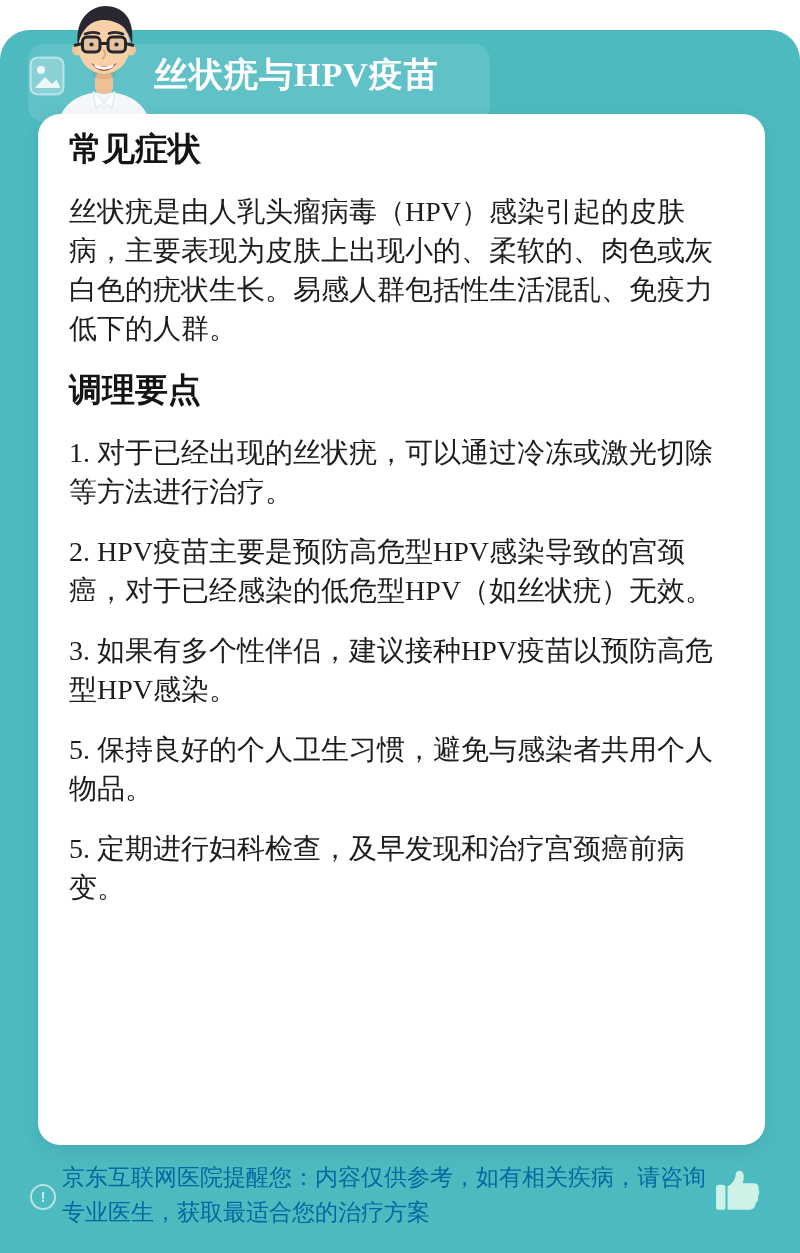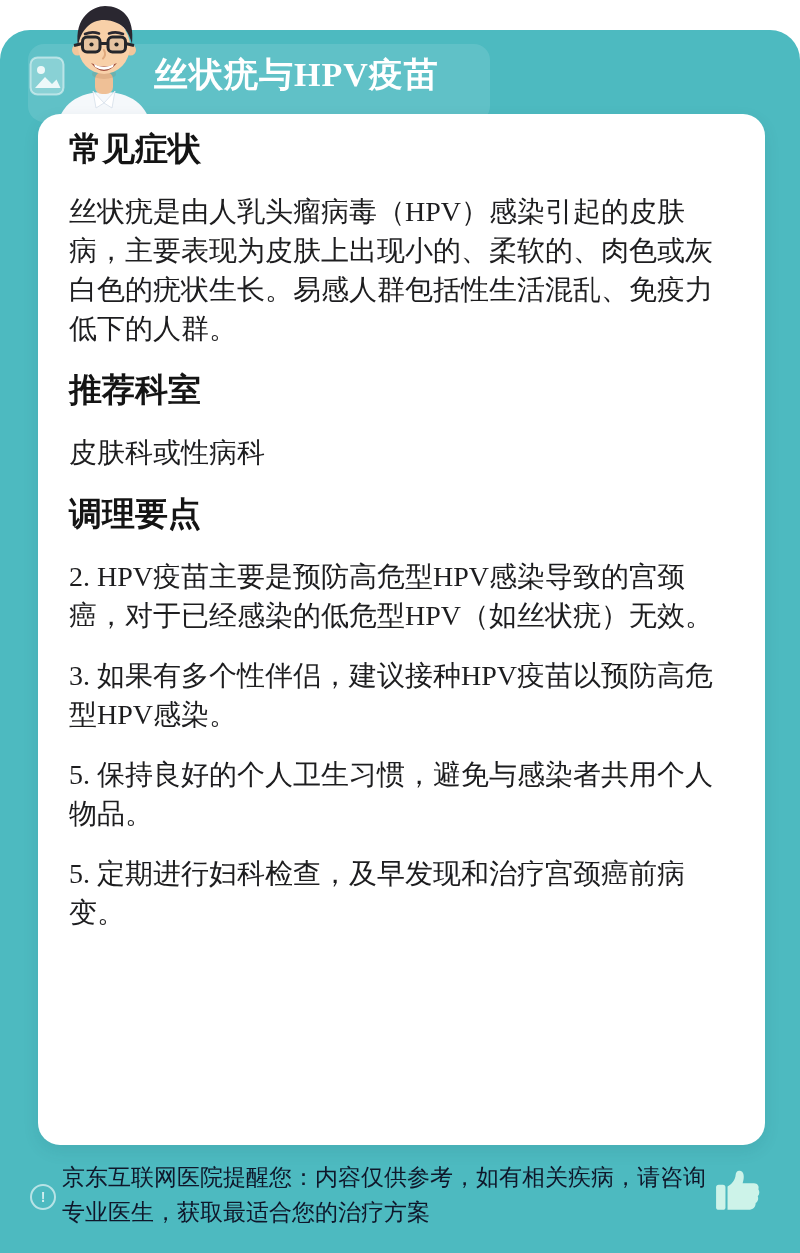--- a/index.html
+++ b/index.html
@@ -73,21 +73,21 @@
     line-height: 39px;
     color: #1d1d1f;
   }
   
   .footer-text {
     position: absolute;
     left: 62px; top: 1160px;
     width: 658px;
     font-size: 23px;
     line-height: 35px;
-    color: #0f172a;
+    color: #0369a1;
     font-family: "Liberation Sans", "DejaVu Sans", sans-serif;
   }
   .info-badge {
     position: absolute;
     left: 30px; top: 1184px;
     width: 22px; height: 22px;
     border: 2px solid rgba(255,255,255,0.6);
     border-radius: 50%;
     color: rgba(255,255,255,0.75);
     font-size: 14px;
@@ -161,25 +161,22 @@
   </div>
 
   <div class="page-title">丝状疣与HPV疫苗</div>
 
   <div class="card">
     <section>
       <h2>常见症状</h2>
       <p>丝状疣是由人乳头瘤病毒（HPV）感染引起的皮肤病，主要表现为皮肤上出现小的、柔软的、肉色或灰白色的疣状生长。易感人群包括性生活混乱、免疫力低下的人群。</p>
     </section>
     <section>
-      <h2>推荐科室</h2>
-      <p>皮肤科或性病科</p>
-    </section>
-    <section>
       <h2>调理要点</h2>
+      <p>1. 对于已经出现的丝状疣，可以通过冷冻或激光切除等方法进行治疗。</p>
       <p>2. HPV疫苗主要是预防高危型HPV感染导致的宫颈癌，对于已经感染的低危型HPV（如丝状疣）无效。</p>
       <p>3. 如果有多个性伴侣，建议接种HPV疫苗以预防高危型HPV感染。</p>
       <p>5. 保持良好的个人卫生习惯，避免与感染者共用个人物品。</p>
       <p>5. 定期进行妇科检查，及早发现和治疗宫颈癌前病变。</p>
     </section>
   </div>
 
   <div class="info-badge">!</div>
   <div class="footer-text">京东互联网医院提醒您：内容仅供参考，如有相关疾病，请咨询专业医生，获取最适合您的治疗方案</div>
 

